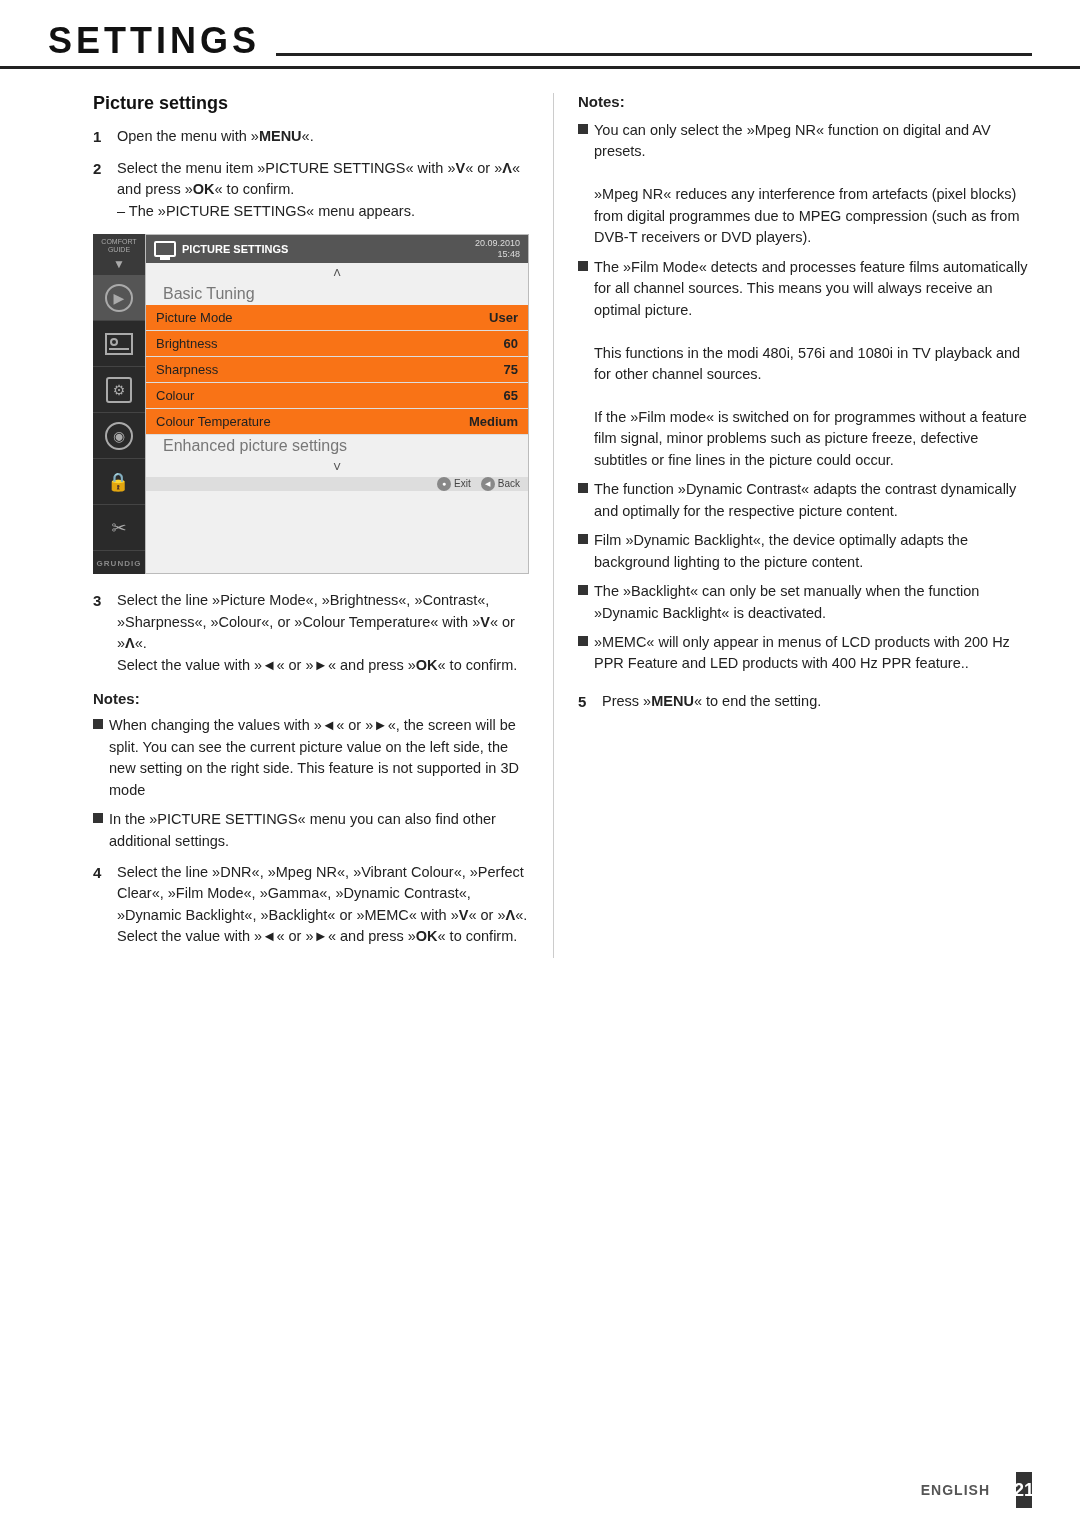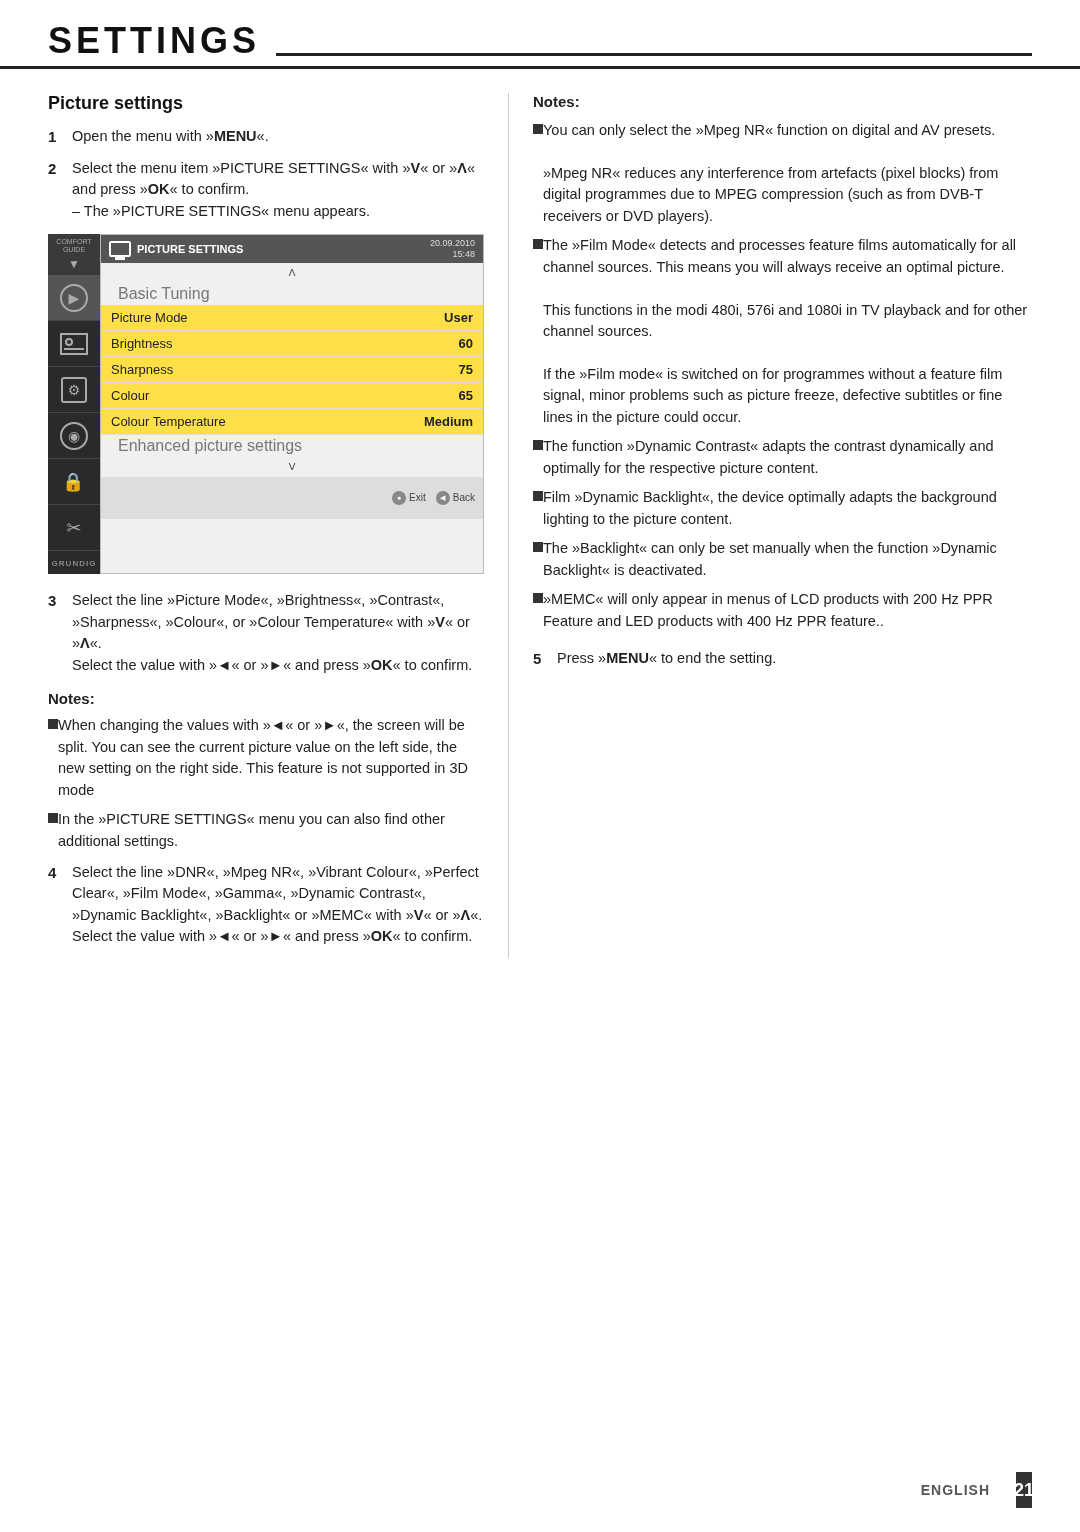--- a/index.html
+++ b/index.html
@@ -40,20 +40,21 @@
     
     .content {
       display: flex;
       gap: 0;
       padding: 0 48px;
     }
     .left-col {
       width: 460px;
       flex-shrink: 0;
       padding-right: 24px;
+      margin-left: 45px;
     }
     .right-col {
       flex: 1;
       padding-left: 24px;
       border-left: 1px solid #ccc;
     }
 
     
     .section-heading {
       font-size: 18px;
@@ -193,41 +194,41 @@
       color: #777;
       padding: 2px 17px;
     }
     .menu-row {
       display: flex;
       justify-content: space-between;
       align-items: center;
       padding: 5px 10px;
       border-bottom: 1px solid #ddd;
       font-size: 13px;
-      background: #fde047;
+      background: #f97316;
     }
     .menu-row.highlighted {
       background: #4a4a4a;
       color: #fff;
     }
     .menu-row-value {
       font-weight: 700;
       font-size: 13px;
     }
     .menu-down-arrow {
       text-align: center;
       font-size: 14px;
       color: #555;
       padding: 2px 0;
     }
     .menu-bottom-bar {
       display: flex;
       justify-content: flex-end;
       gap: 10px;
-      padding: 14px 8px;
+      padding: 0 8px;
       background: #ddd;
       font-size: 10px;
       color: #444;
       align-items: center;
     }
     .menu-btn {
       display: flex;
       align-items: center;
       gap: 3px;
     }
@@ -249,20 +250,21 @@
       font-size: 15px;
       margin-bottom: 8px;
       margin-top: 14px;
     }
     .notes-list {
       list-style: none;
       padding: 0;
     }
     .notes-list > li {
       display: flex;
+      gap: 6px;
       margin-bottom: 8px;
       line-height: 1.45;
       font-size: 14px;
     }
     .bullet-square {
       min-width: 10px;
       height: 10px;
       background: #333;
       margin-top: 4px;
       flex-shrink: 0;

